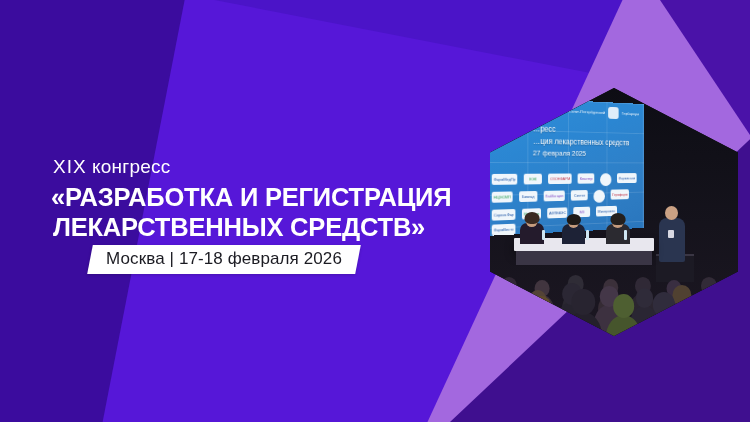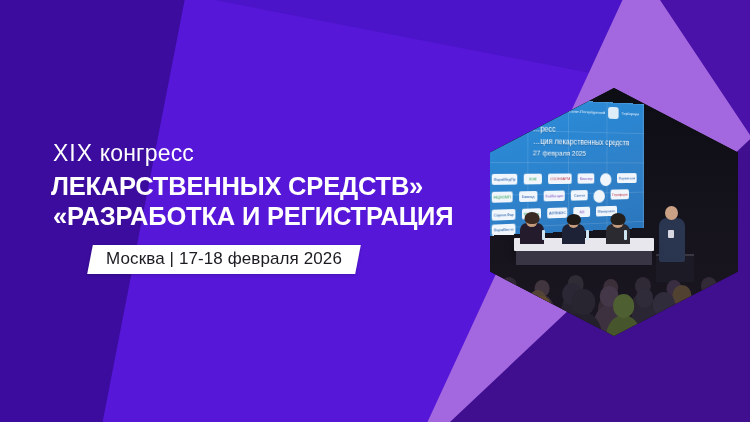--- a/index.html
+++ b/index.html
@@ -47,22 +47,22 @@
   
   .address{
     position:absolute;left:96px;top:8px;
     color:#efe6fb;font-size:10.5px;line-height:1.45;
     letter-spacing:.1px;white-space:nowrap;
   }
 
   
   .headline{position:absolute;left:53px;top:142px;}
   .kicker{
-    color:#ffffff;font-size:23px;font-weight:400;line-height:1;
-    letter-spacing:.2px;white-space:nowrap;
+    color:#ffffff;font-size:19px;font-weight:400;line-height:1;
+    letter-spacing:.2px;white-space:nowrap;margin-top:15px;
   }
   .kicker .rom{letter-spacing:1px;}
   .maintitle{
     margin-top:7px;color:#ffffff;font-weight:bold;
     font-size:25.5px;line-height:1.17;letter-spacing:-.2px;
     white-space:nowrap;
   }
   .maintitle div:nth-child(1){margin-left:-2px;}
 
   
@@ -288,22 +288,22 @@
         </div>
     </div>
   </div>
 
   <div class="headline">
     <div class="kicker">
       <span class="rom">XIX</span>
       <span>конгресс</span>
     </div>
     <div class="maintitle">
+      <div>«РАЗРАБОТКА И РЕГИСТРАЦИЯ</div>
       <div>ЛЕКАРСТВЕННЫХ СРЕДСТВ»</div>
-      <div>«РАЗРАБОТКА И РЕГИСТРАЦИЯ</div>
     </div>
   </div>
 
   <div class="chip">
     <span>Москва | 17-18 февраля 2026</span>
   </div>
 
   <div class="logostrip">
 
     

